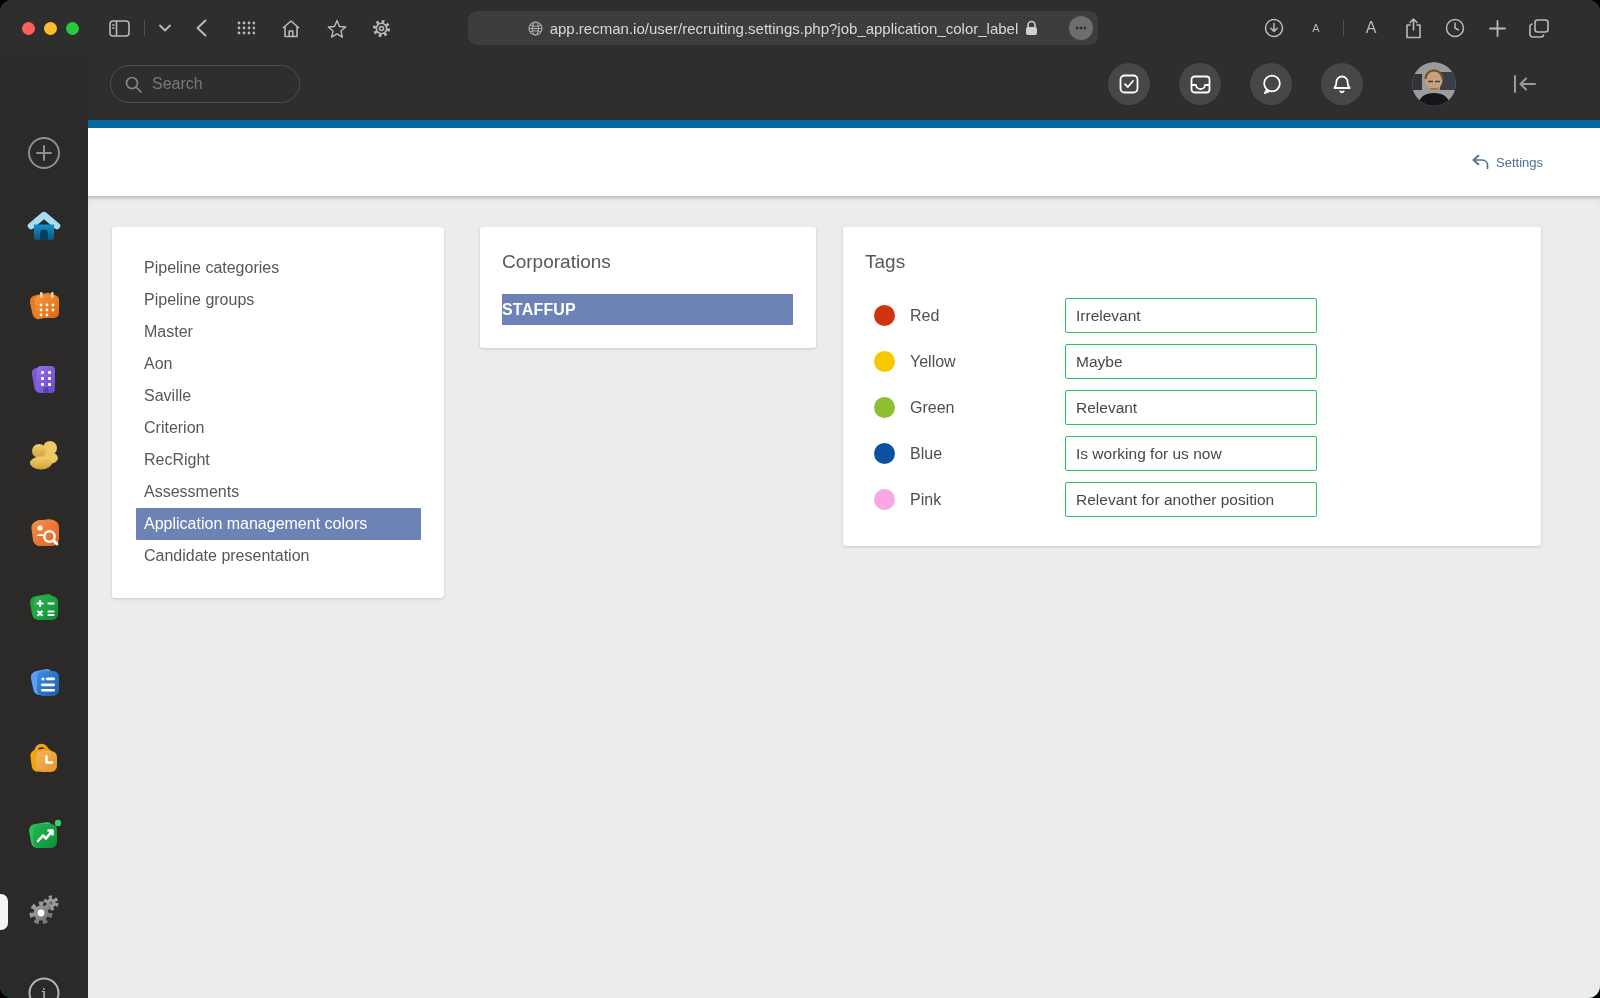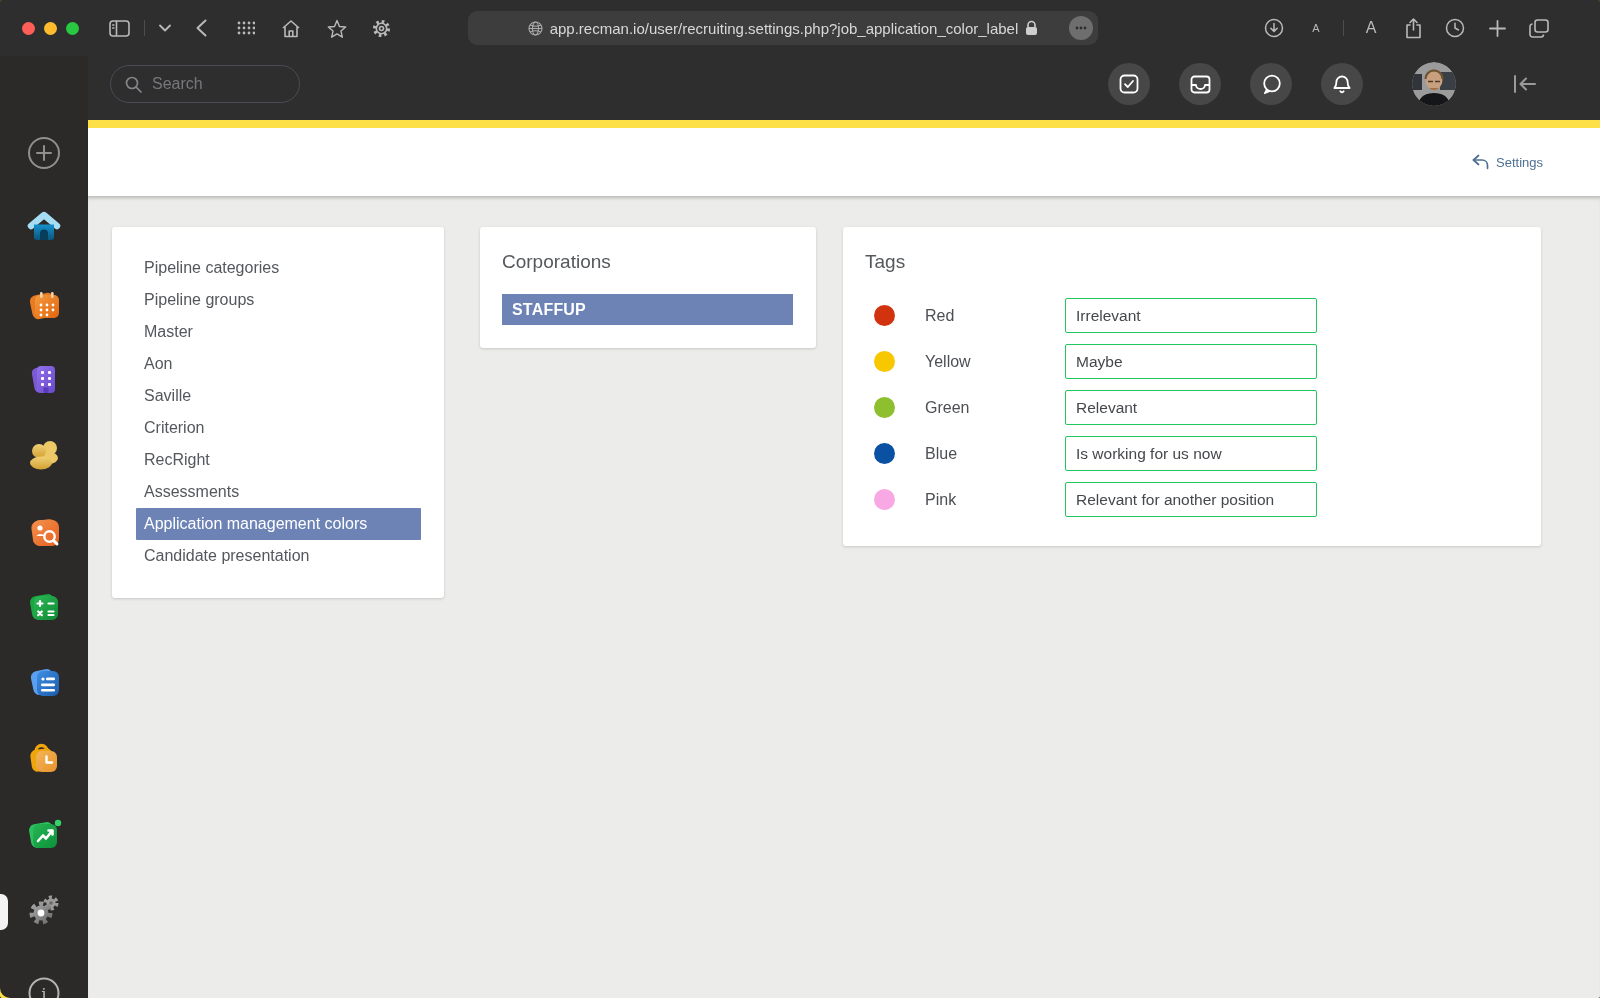--- a/index.html
+++ b/index.html
@@ -1,19 +1,19 @@
 <!DOCTYPE html>
 <html><head>
 <meta charset="utf-8">
 <style>
   * { margin:0; padding:0; box-sizing:border-box; }
   html,body { background:#000; font-family:"Liberation Sans", sans-serif; }
   .window {
     position:relative; width:1600px; height:998px; margin:0 auto;
-    background:#fde047; border-radius:2px; overflow:hidden;
+    background:#0369a1; border-radius:12px; overflow:hidden;
   }
 
   
   .chrome { position:absolute; left:0; top:0; width:100%; height:56px; background:#2f2e2e; }
   .traffic { position:absolute; left:22px; top:22px; display:flex; gap:9px; }
   .traffic span { width:13px; height:13px; border-radius:50%; display:block; }
   .chrome-left { position:absolute; left:100px; top:0; height:56px; display:flex; align-items:center; }
   .chrome-btn { display:flex; align-items:center; justify-content:center; height:40px; }
   .chrome-btn svg { display:block; }
   .vdiv { width:1px; height:16px; background:#4d4d4d; margin:0 6px; }
@@ -73,27 +73,27 @@
   .nav-card  { left:24px;  top:31px; width:332px; height:371px; padding:25px 23px 0 24px; }
   .corp-card { left:392px; top:31px; width:336px; height:121px; padding:22px 23px 0 22px; }
   .tags-card { left:755px; top:31px; width:698px; height:319px; padding:22px 0 0 22px; }
 
   .nav-item { height:32px; line-height:32px; padding-left:8px; font-size:16px; color:#54575c;
               border-radius:1px; white-space:nowrap; cursor:pointer; }
   .nav-item.selected { color:#fff; }
 
   .card-title { font-size:19px; color:#55585c; line-height:26px; }
 
-  .corp-item { margin-top:19px; height:31px; line-height:31px; padding-left:10px;
+  .corp-item { margin-top:19px; height:31px; line-height:31px; 
                color:#fff; font-size:16px; font-weight:700; letter-spacing:.2px; cursor:pointer; }
 
   .tag-rows { margin-top:23px; }
   .tag-row { position:relative; height:35px; margin-bottom:11px; display:flex; align-items:center; padding-left:9px; }
   .tag-dot { width:21px; height:21px; border-radius:50%; flex:0 0 auto; }
-  .tag-label { margin-left:30px; font-size:16px; color:#4c4f54; }
+  .tag-label { margin-left:15px; font-size:16px; color:#4c4f54; }
   .tag-input { position:absolute; left:200px; top:0; width:252px; height:35px;
                border:1px solid #22c55e; border-radius:2px; padding:0 10px; font-size:15.5px;
                color:#44474b; font-family:"Liberation Sans",sans-serif; outline:none; background:#fff; }
 </style>
 </head>
 <body>
 
 <div class="window">
 
   <div class="chrome">

